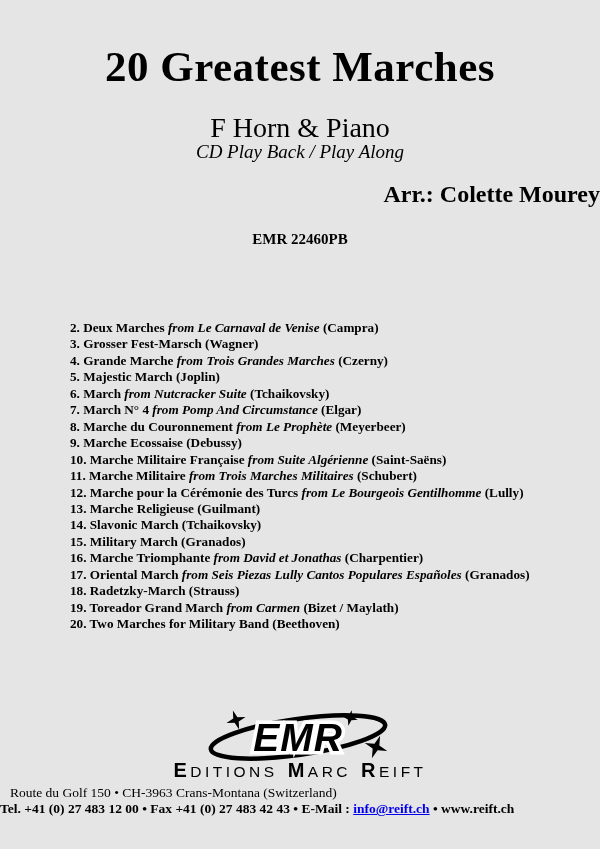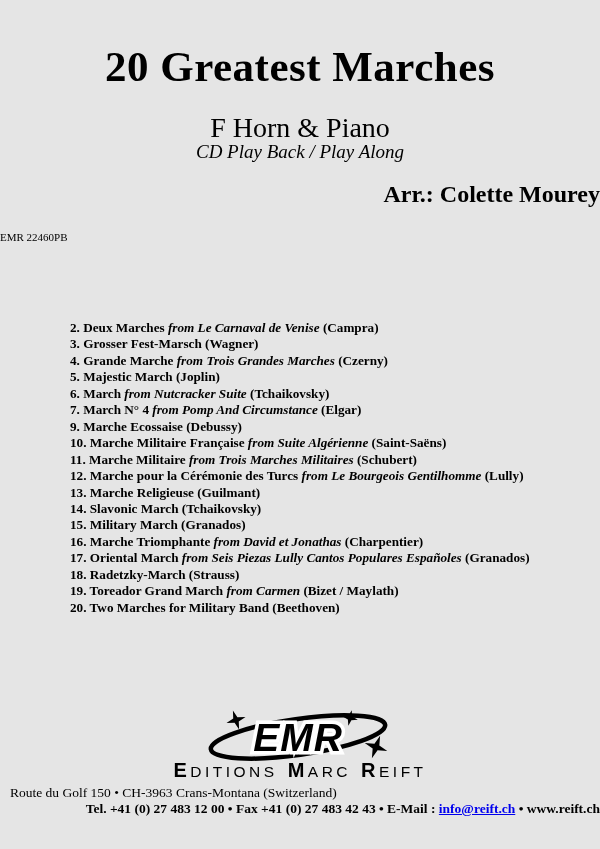--- a/index.html
+++ b/index.html
@@ -23,21 +23,21 @@
   .playback{
     position:absolute;top:141px;left:0;width:100%;
     text-align:center;font-size:19px;font-style:italic;
   }
   .arranger{
     position:absolute;top:181px;left:0;width:100%;
     text-align:right;font-size:24px;font-weight:bold;
   }
   .catalog{
     position:absolute;top:231px;left:0;width:100%;
-    font-size:11px;font-weight:normal;
+    text-align:center;font-size:15px;font-weight:bold;
   }
   .tracks{
     position:absolute;top:320px;left:70px;right:20px;
     margin:0;padding:0;list-style:none;
     font-size:13.2px;font-weight:bold;line-height:16.45px;
     white-space:nowrap;
   }
   .tracks .it{font-style:italic;}
   .logo-wrap{
     position:absolute;top:710px;left:0;width:100%;
@@ -53,21 +53,21 @@
   }
   .pubname .pw{margin:0 5px;}
   .pubname .pi{font-size:20px;font-weight:bold;}
   .pubname .pr{font-size:15.5px;font-weight:normal;}
   .address{
     position:absolute;top:785px;left:10px;width:100%;
     text-align:left;font-size:13.5px;font-weight:normal;
   }
   .contact{
     position:absolute;top:801px;left:0;width:100%;
-    text-align:right;font-size:13.5px;font-weight:bold;
+    text-align:left;font-size:13.5px;font-weight:bold;
   }
   .contact .email{
     color:#0000ee;text-decoration:underline;cursor:pointer;
   }
 </style>
 </head>
 <body>
 
 <div class="page">
 
@@ -81,20 +81,21 @@
 
   <div class="catalog">EMR 22460PB</div>
 
   <ol class="tracks" id="track-list">
       <li><span>2. Deux Marches </span><span class="it">from Le Carnaval de Venise</span><span> (Campra)</span></li>
       <li><span>3. Grosser Fest-Marsch (Wagner)</span></li>
       <li><span>4. Grande Marche </span><span class="it">from Trois Grandes Marches</span><span> (Czerny)</span></li>
       <li><span>5. Majestic March (Joplin)</span></li>
       <li><span>6. March </span><span class="it">from Nutcracker Suite</span><span> (Tchaikovsky)</span></li>
       <li><span>7. March N° 4 </span><span class="it">from Pomp And Circumstance</span><span> (Elgar)</span></li>
+      <li><span>8. Marche du Couronnement </span><span class="it">from Le Prophète</span><span> (Meyerbeer)</span></li>
       <li><span>9. Marche Ecossaise (Debussy)</span></li>
       <li><span>10. Marche Militaire Française </span><span class="it">from Suite Algérienne</span><span> (Saint-Saëns)</span></li>
       <li><span>11. Marche Militaire </span><span class="it">from Trois Marches Militaires</span><span> (Schubert)</span></li>
       <li><span>12. Marche pour la Cérémonie des Turcs </span><span class="it">from Le Bourgeois Gentilhomme</span><span> (Lully)</span></li>
       <li><span>13. Marche Religieuse (Guilmant)</span></li>
       <li><span>14. Slavonic March (Tchaikovsky)</span></li>
       <li><span>15. Military March (Granados)</span></li>
       <li><span>16. Marche Triomphante </span><span class="it">from David et Jonathas</span><span> (Charpentier)</span></li>
       <li><span>17. Oriental March </span><span class="it">from Seis Piezas Lully Cantos Populares Españoles</span><span> (Granados)</span></li>
       <li><span>18. Radetzky-March (Strauss)</span></li>

